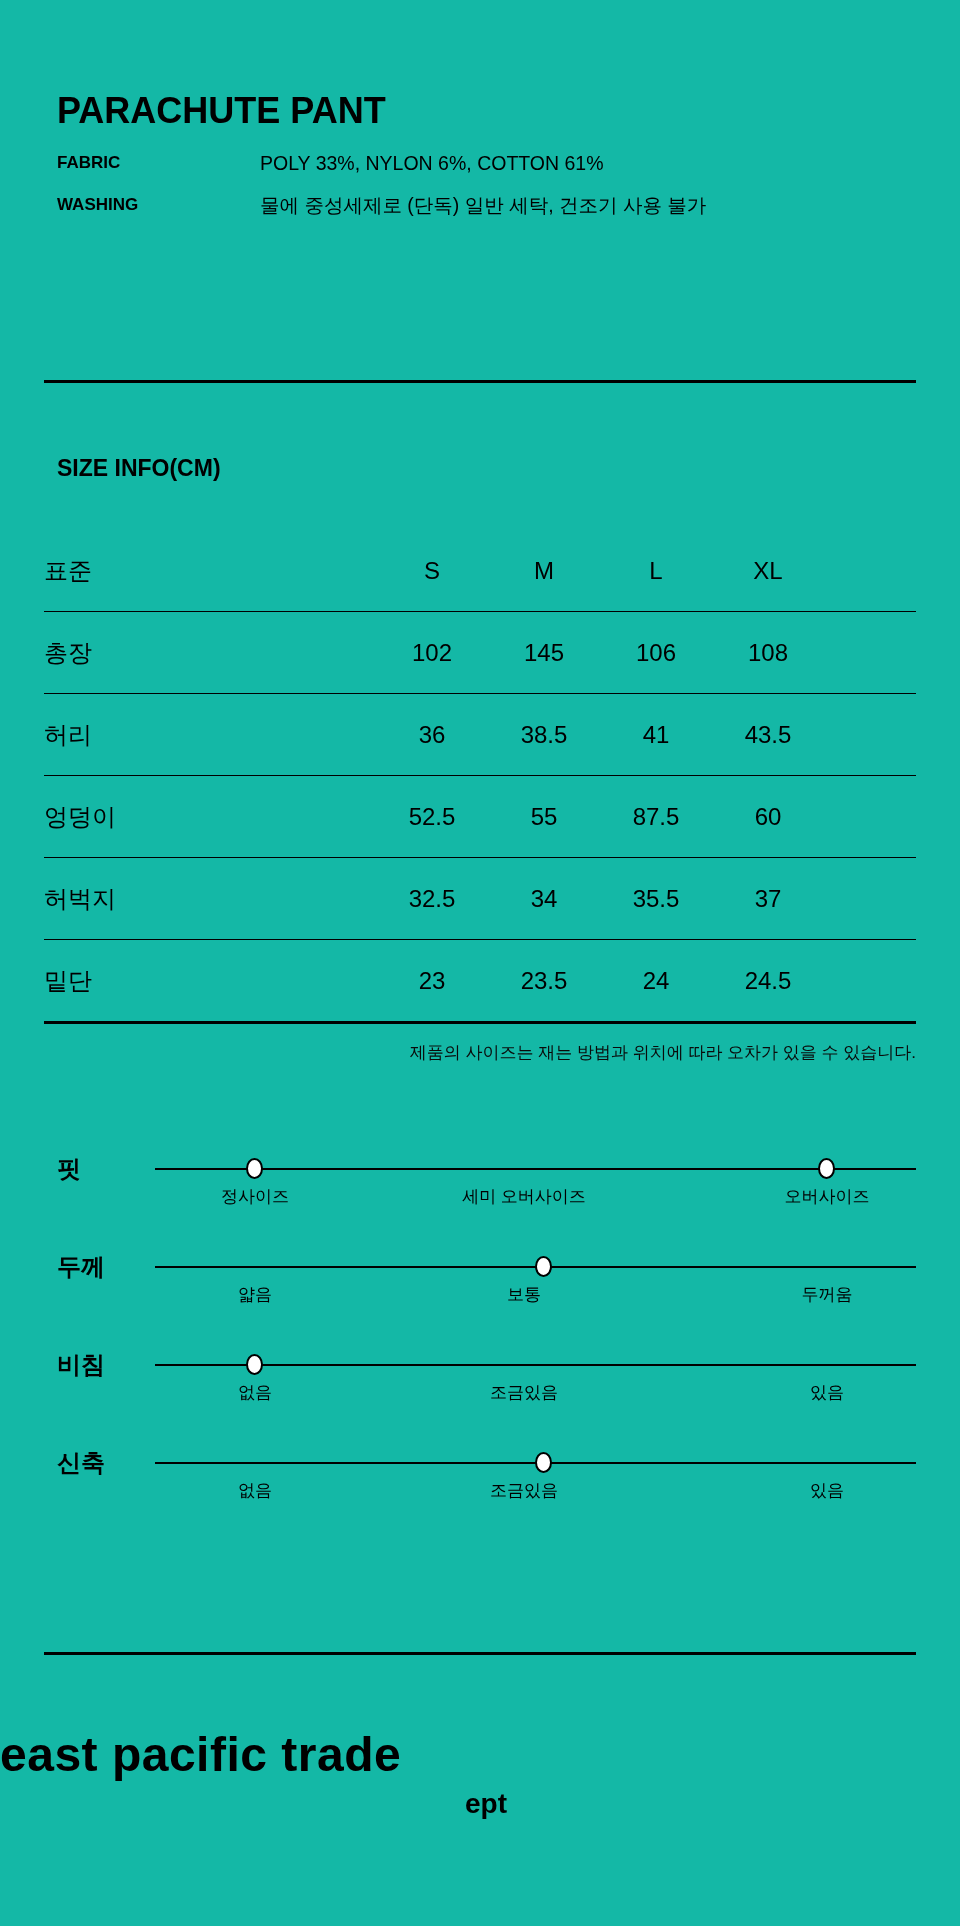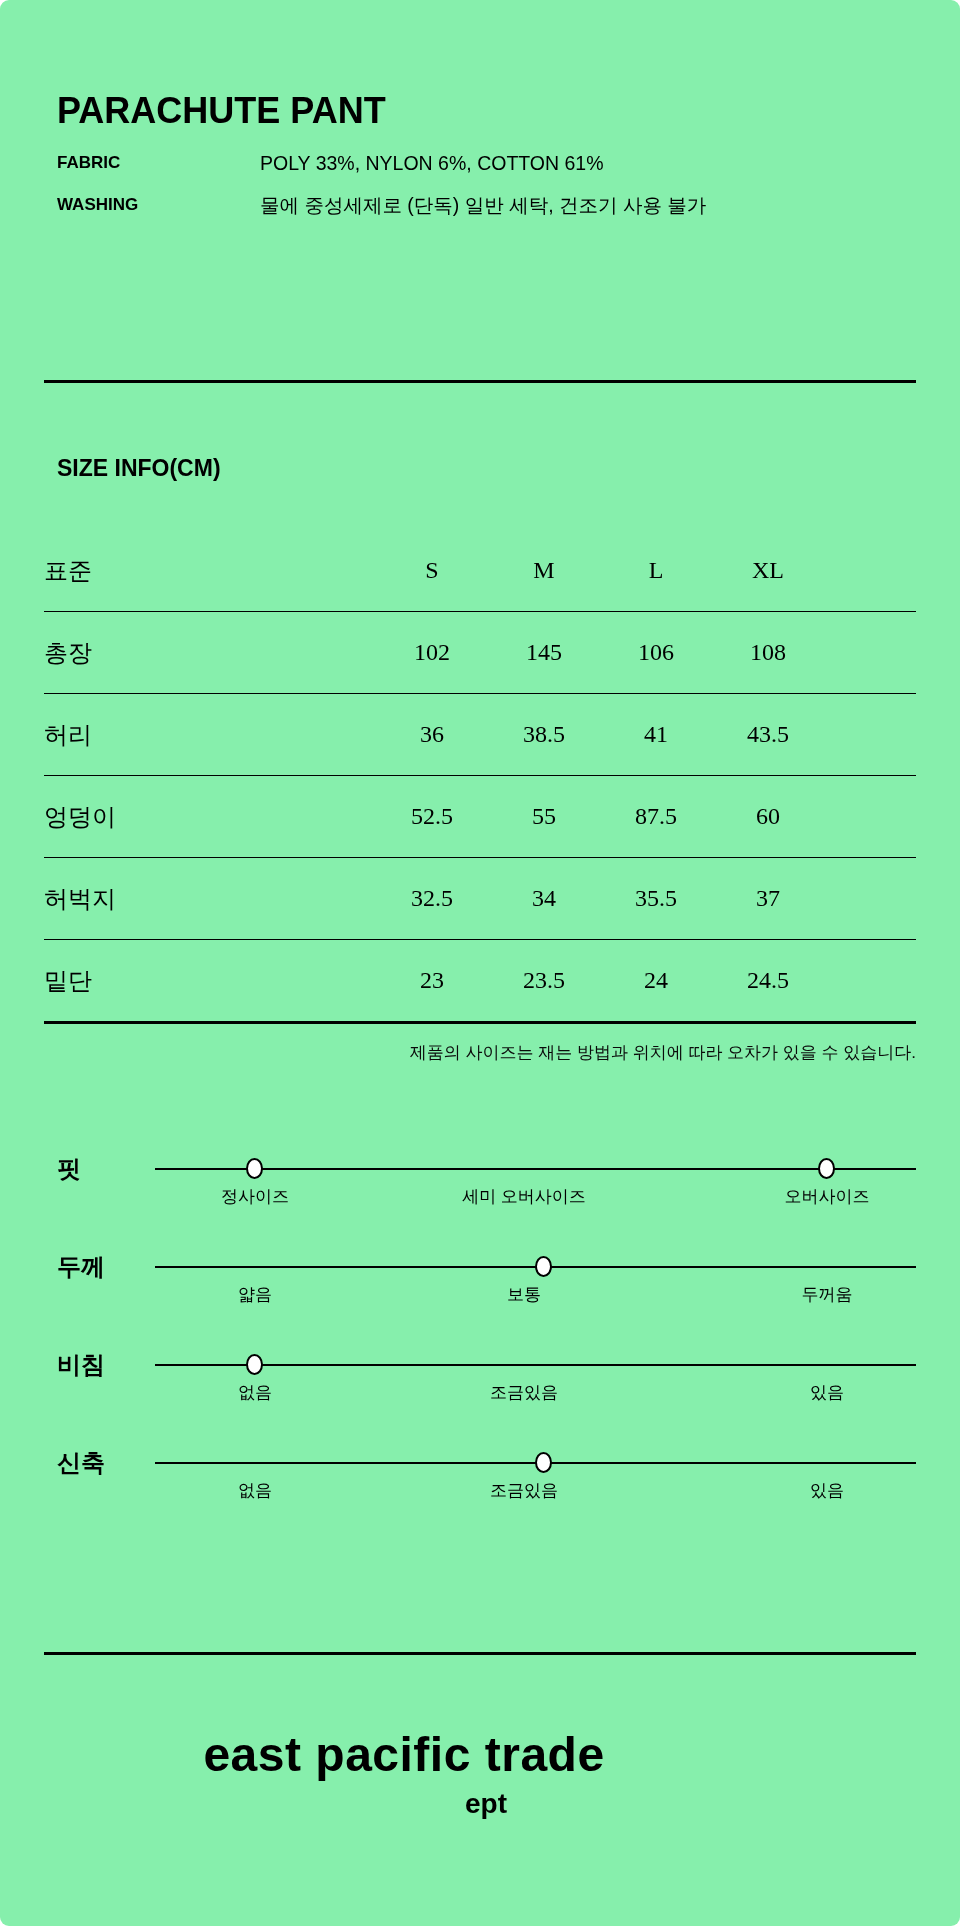--- a/index.html
+++ b/index.html
@@ -1,53 +1,53 @@
 <!DOCTYPE html>
 <html><head>
 <meta charset="utf-8">
 <style>
   html,body{margin:0;padding:0;background:#fff;}
   .page{
-    position:relative;width:960px;height:1926px;background:#86efac;color:#000;
-    font-family:"Liberation Sans","DejaVu Sans",sans-serif;overflow:hidden;border-radius:9px;
+    position:relative;width:960px;height:1926px;background:#14b8a6;color:#000;
+    font-family:"Liberation Sans","DejaVu Sans",sans-serif;overflow:hidden;
   }
   .abs{position:absolute;}
   .title{left:57px;top:91px;font-size:36px;font-weight:bold;letter-spacing:0;line-height:1.1;}
   .spec-label{left:57px;font-size:17px;font-weight:bold;line-height:24px;}
   .spec-value{left:260px;font-size:19.5px;line-height:24px;}
   .rule{left:44px;width:872px;background:#000;}
   .rule-thick{height:3px;}
   .size-heading{left:57px;top:454px;font-size:23px;font-weight:bold;line-height:28px;}
 
   table.size{
     position:absolute;left:44px;top:530px;width:872px;
     border-collapse:collapse;table-layout:fixed;
     font-size:24px;color:#000;
   }
-  table.size td{height:81px;padding:0;vertical-align:middle;font-family:Liberation Serif, serif;}
+  table.size td{height:81px;padding:0;vertical-align:middle;}
   table.size tr td{border-bottom:1.5px solid #000;}
   table.size tr.last td{border-bottom:3px solid #000;}
   td.rowlabel{text-align:left;padding-left:13px;}
   td.val{text-align:center;}
 
   .note{right:44px;top:1043px;font-size:17px;line-height:20px;color:#0a0a0a;}
 
   .attr-row{left:0;width:960px;height:80px;}
   .attr-name{position:absolute;left:57px;top:25px;font-size:24px;font-weight:bold;line-height:30px;}
   .track-line{position:absolute;left:155px;top:39px;width:761px;height:2px;background:#000;}
   .marker{
     position:absolute;top:29px;width:13px;height:17px;
     border:2.5px solid #000;border-radius:50%;background:#fff;box-sizing:content-box;
   }
   .opt{position:absolute;top:58px;width:200px;text-align:center;font-size:17px;line-height:20px;}
   .opt.p0{left:155px;}  
   .opt.p1{left:424px;}  
   .opt.p2{left:727px;}  
 
-  .brand{left:0;top:1731px;width:808px;text-align:center;font-size:48px;font-weight:bold;line-height:1;letter-spacing:0.5px;}
+  .brand{left:0;top:1731px;width:808px;text-align:left;font-size:48px;font-weight:bold;line-height:1;letter-spacing:0.5px;}
   .brand-sub{left:0;top:1790px;width:960px;text-align:center;font-size:28px;font-weight:bold;line-height:1;padding-left:6px;}
 </style>
 </head>
 <body>
 
 <div class="page">
 
   <div class="abs title">PARACHUTE PANT</div>
 
   <div class="abs spec-label" style="top:151px;">FABRIC</div>

